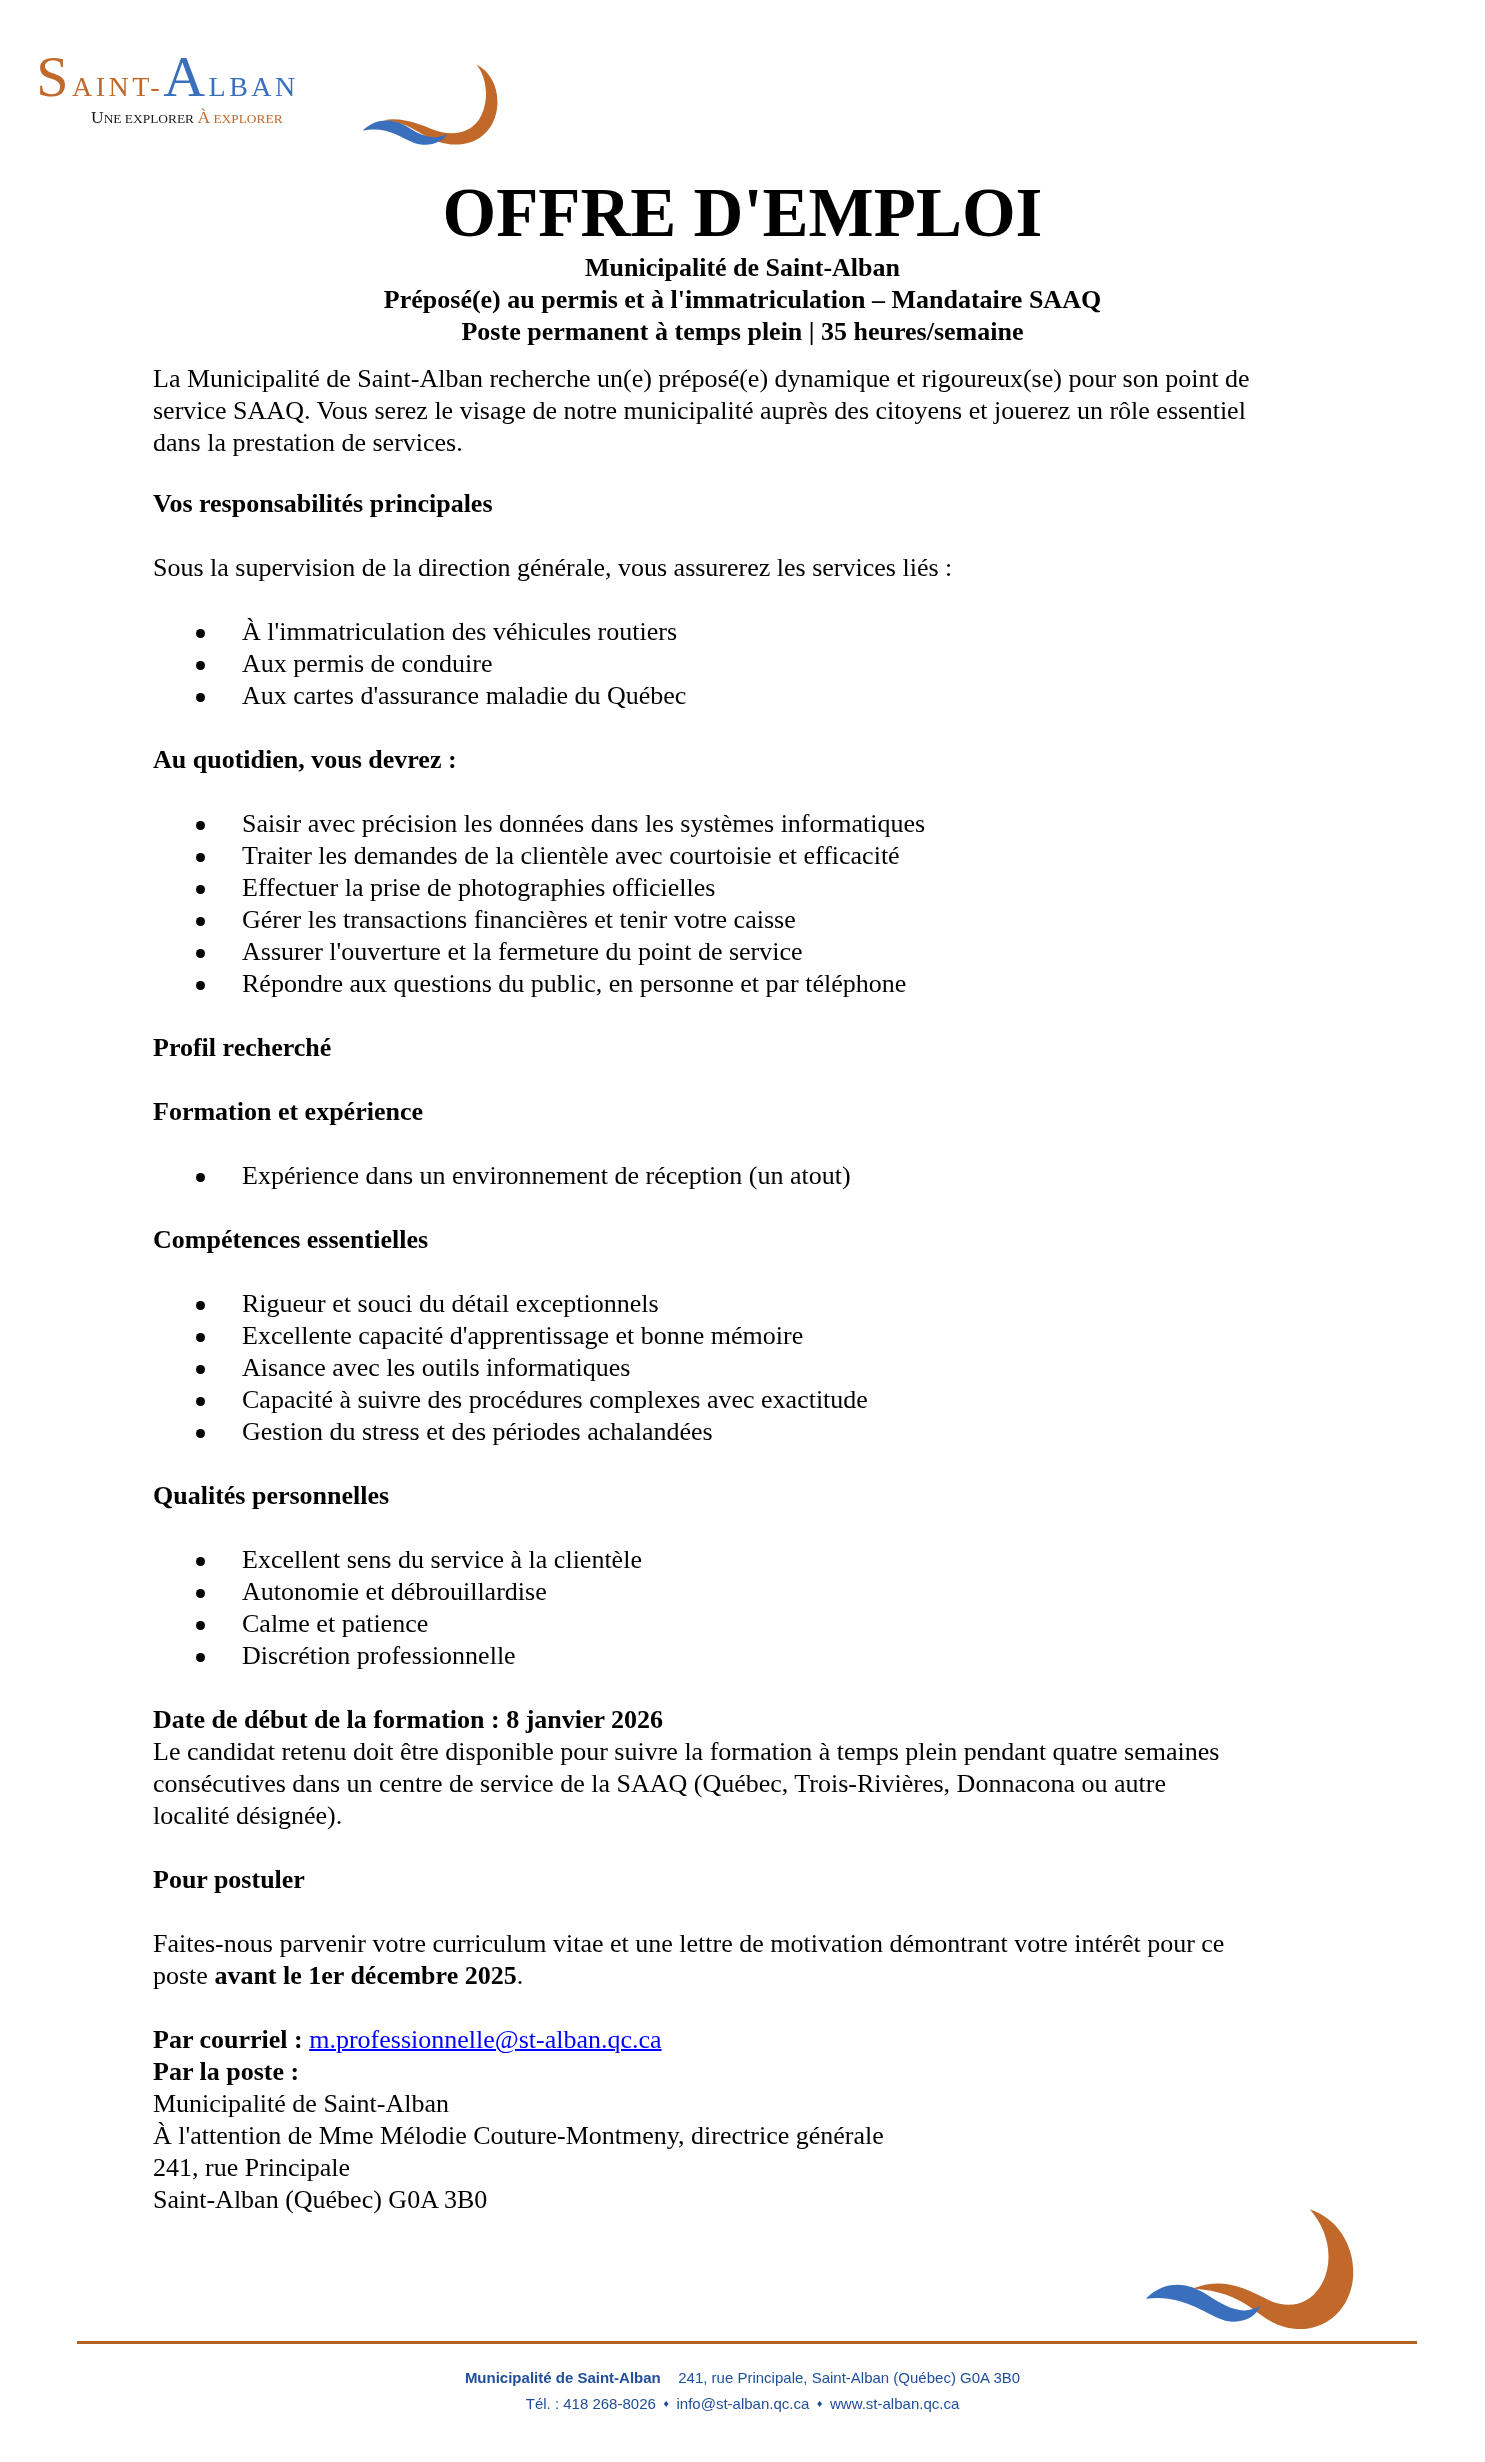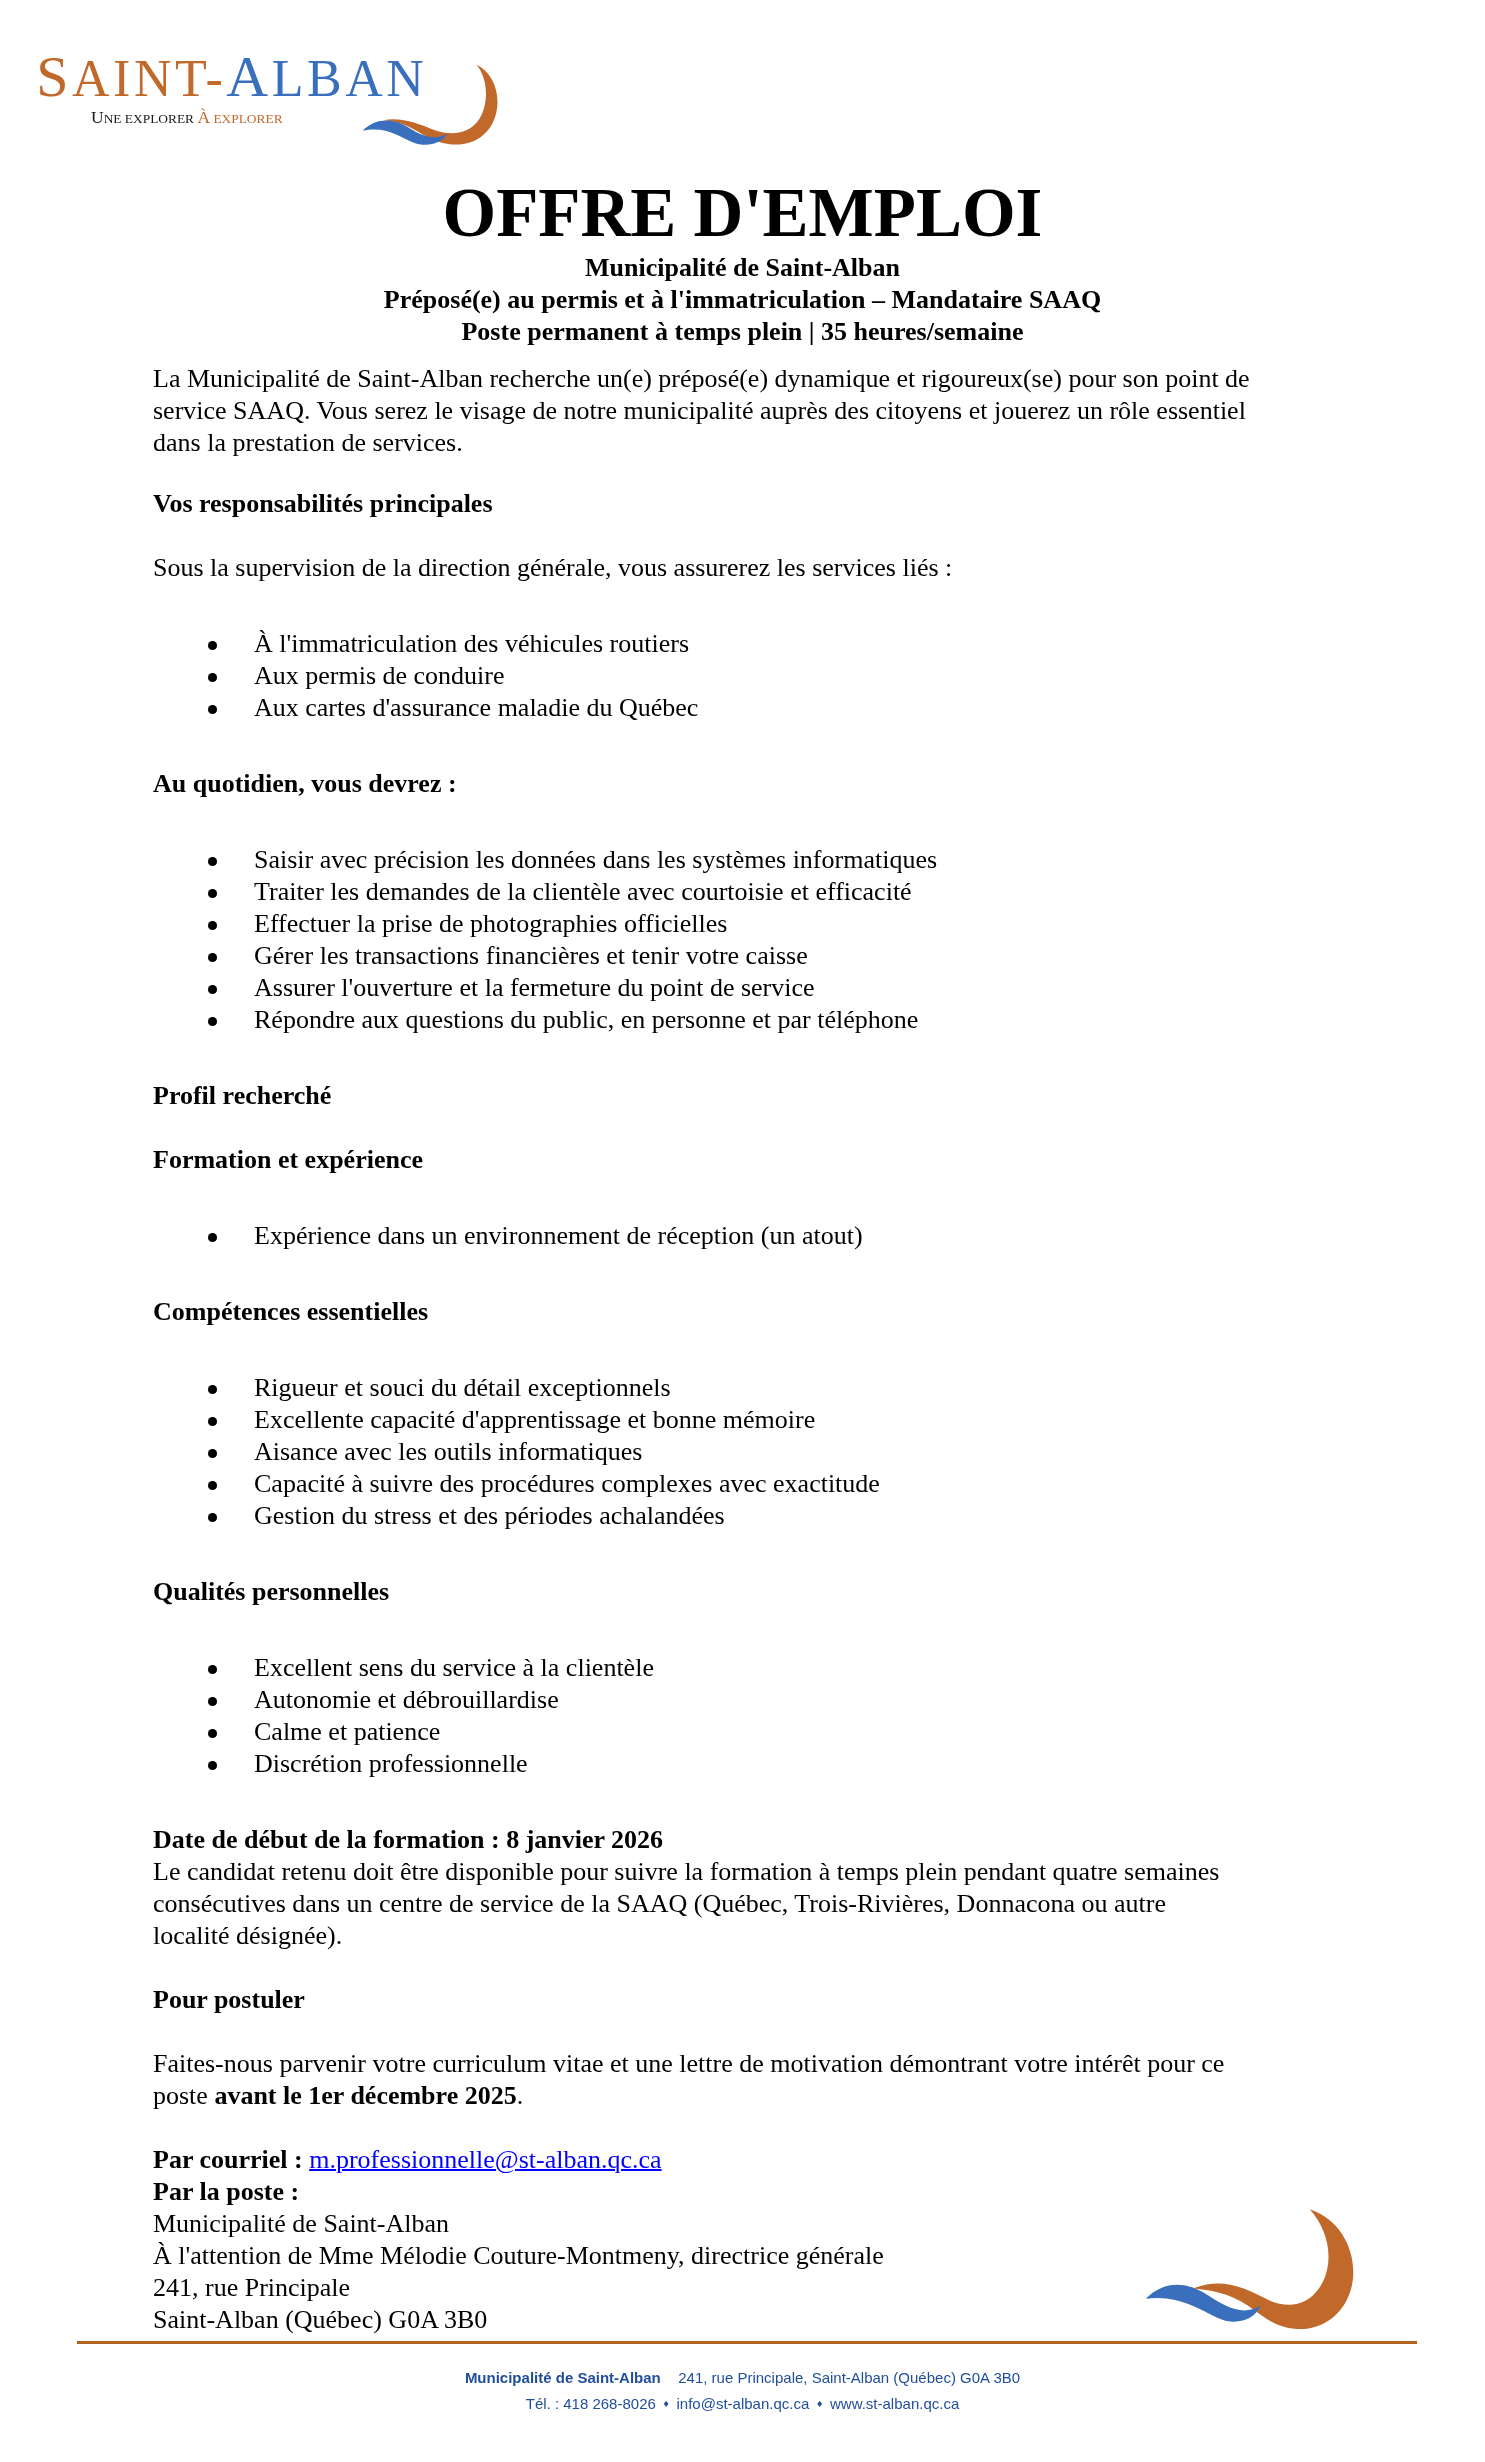--- a/index.html
+++ b/index.html
@@ -8,21 +8,21 @@
     font-family: "Liberation Serif", "DejaVu Serif", serif;
     color: #000;
   }
   .logo { position: absolute; left: 34px; top: 48px; width: 454px; height: 99px; }
   .logo-text {
     position: absolute; left: 2.3px; top: 0px; white-space: nowrap;
     font-family: "Liberation Serif", serif; letter-spacing: 3.5px;
     line-height: 1;
   }
   .logo-text .big { font-size: 58px; }
-  .logo-text .small { font-size: 52px; }
+  .logo-text .small { font-size: 28px; }
   .logo-part1 { color: #C0692B; }
   .logo-part2 { color: #3A6FBD; }
   .tagline {
     position: absolute; left: 57px; top: 61px; white-space: nowrap;
     font-family: "Liberation Serif", serif; line-height: 1;
   }
   .tagline .cap { font-size: 17.5px; }
   .tagline .sc { font-size: 13.4px; }
   .tag-dark { color: #1a1a1a; }
   .tag-orange { color: #C0692B; }
@@ -39,21 +39,21 @@
   }
   .subtitle.first { margin-top: 1.2px; }
 
   .content {
     position: absolute; left: 153px; top: 363px; width: 1171px;
     font-size: 26px; line-height: 32px;
   }
   .content p { margin: 0; }
   .gap { height: 32px; }
   .heading { font-weight: bold; }
-  ul.blist { list-style: none; margin: 12px; padding: 0; }
+  ul.blist { list-style: none; margin: 0; padding: 0; }
   ul.blist li { position: relative; padding-left: 89px; }
   ul.blist li .dot {
     position: absolute; left: 43px; top: 13px; width: 8.7px; height: 8.7px;
     border-radius: 50%; background: #000;
   }
   .bold { font-weight: bold; }
   a.email { color: #0000FF; text-decoration: underline; text-decoration-thickness: 1.7px; }
 
   .swoosh-bottom { position: absolute; left: 1141px; top: 2207px; width: 227px; height: 125px; }
   .rule { position: absolute; left: 77px; top: 2341px; width: 1340px; height: 2.9px; background: #B5621E; }

